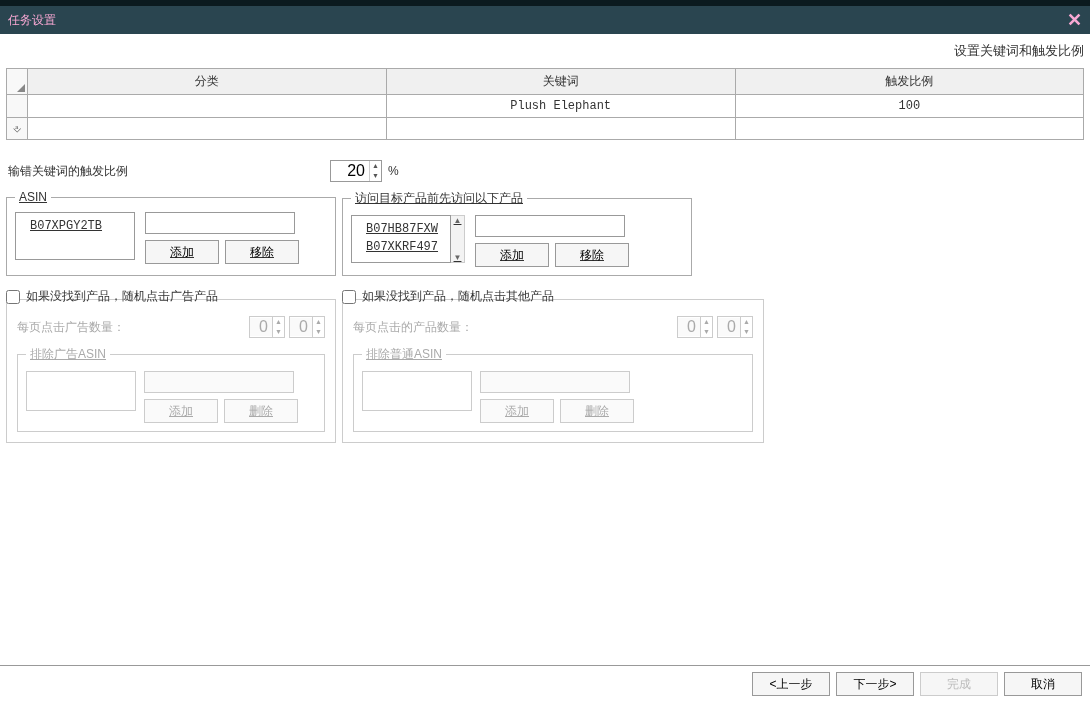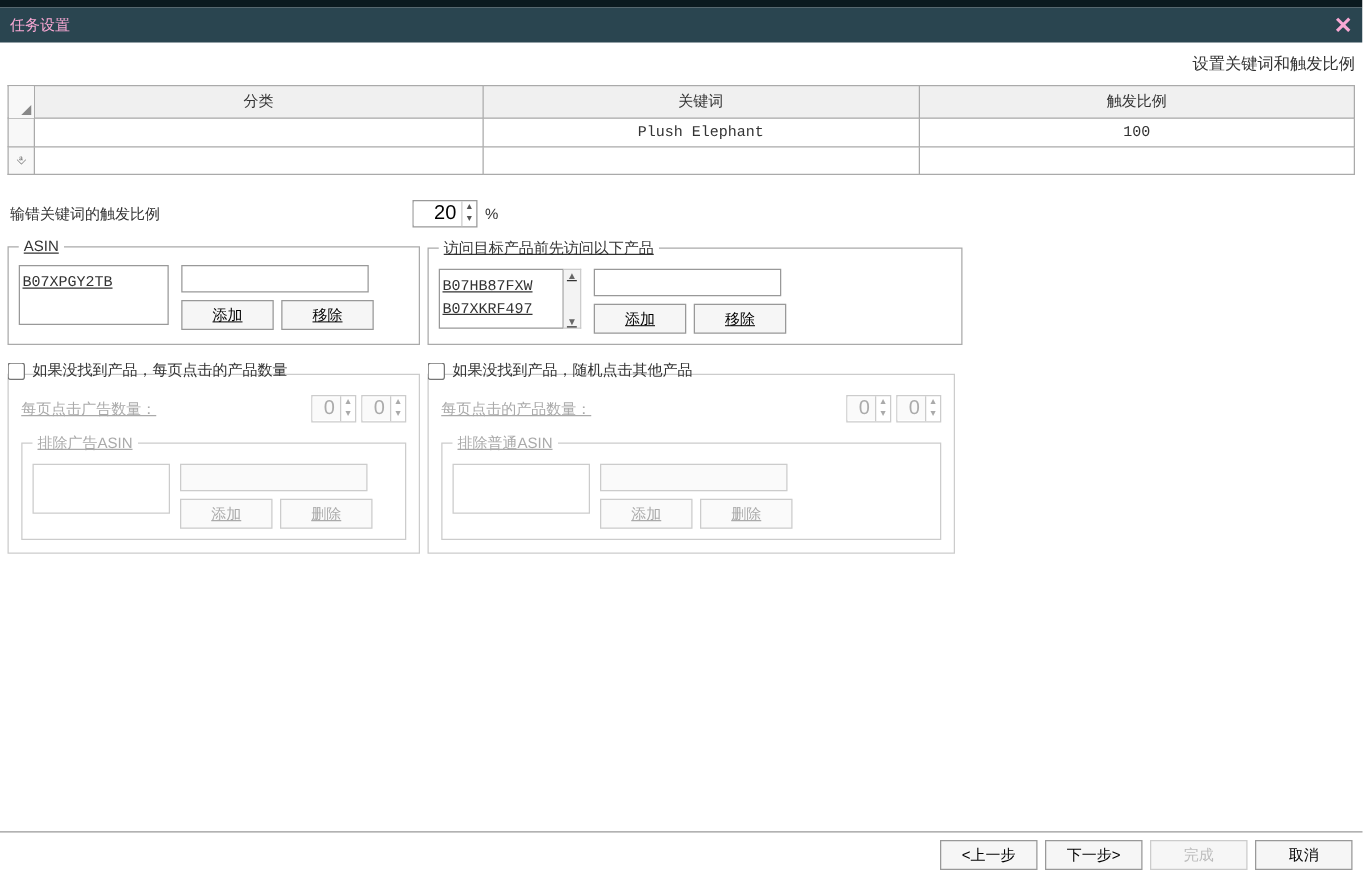--- a/index.html
+++ b/index.html
@@ -118,28 +118,28 @@
   padding: 8px;
   position: relative;
   text-decoration: underline;
 }
 fieldset legend {
   padding: 0 4px;
   background: #fff;
   font-size: 12px;
 }
 .asin-panel { width: 330px; }
-.visit-panel { width: 428px; }
+.visit-panel { width: 350px; }
 .listbox {
   border: 1px solid #999;
   width: 120px;
   height: 48px;
   overflow: hidden;
   font-family: "Courier New", monospace;
-  padding: 4px 2px;
+  padding: 4px 14px;
   line-height: 18px;
 }
 .listbox-wrap {
   display: flex;
 }
 .scroll {
   display: flex;
   flex-direction: column;
   justify-content: space-between;
   background: #f3f3f3;
@@ -191,21 +191,21 @@
   padding: 10px;
   margin-top: -10px;
   padding-top: 16px;
 }
 .grp-row {
   display: flex;
   align-items: center;
   gap: 4px;
   margin-bottom: 8px;
 }
-.grp-row .lbl { flex: 1; color: #aaa; text-decoration: underline; }
+.grp-row .lbl { flex: 1; color: #aaa; }
 .exclude-inner {
   display: flex;
   gap: 8px;
   align-items: flex-start;
 }
 .exclude-inner .listbox { height: 40px; width: 110px; }
 .disabled, .disabled * { color: #aaa !important; border-color: #ccc !important; }
 .disabled .btn, .disabled input { background: #fafafa; }
 .group-col { width: 330px; }
 .group-col2 { width: 422px; }
@@ -310,21 +310,21 @@
           </div>
         </div>
       </div>
     </fieldset>
   </div>
 
   <div class="panels-row">
     <div class="group-col">
       <div class="check-row">
         <input type="checkbox" style="">
-        <span>如果没找到产品，每页点击的产品数量</span>
+        <span>如果没找到产品，随机点击广告产品</span>
       </div>
       <div class="outer-group disabled">
         <div class="grp-row">
           <span class="lbl">每页点击广告数量：</span>
           <div class="spinner sp-small">
             <input value="0" style="">
             <div class="arrows">
                 <span>▲</span>
                 <span>▼</span>
               </div>

